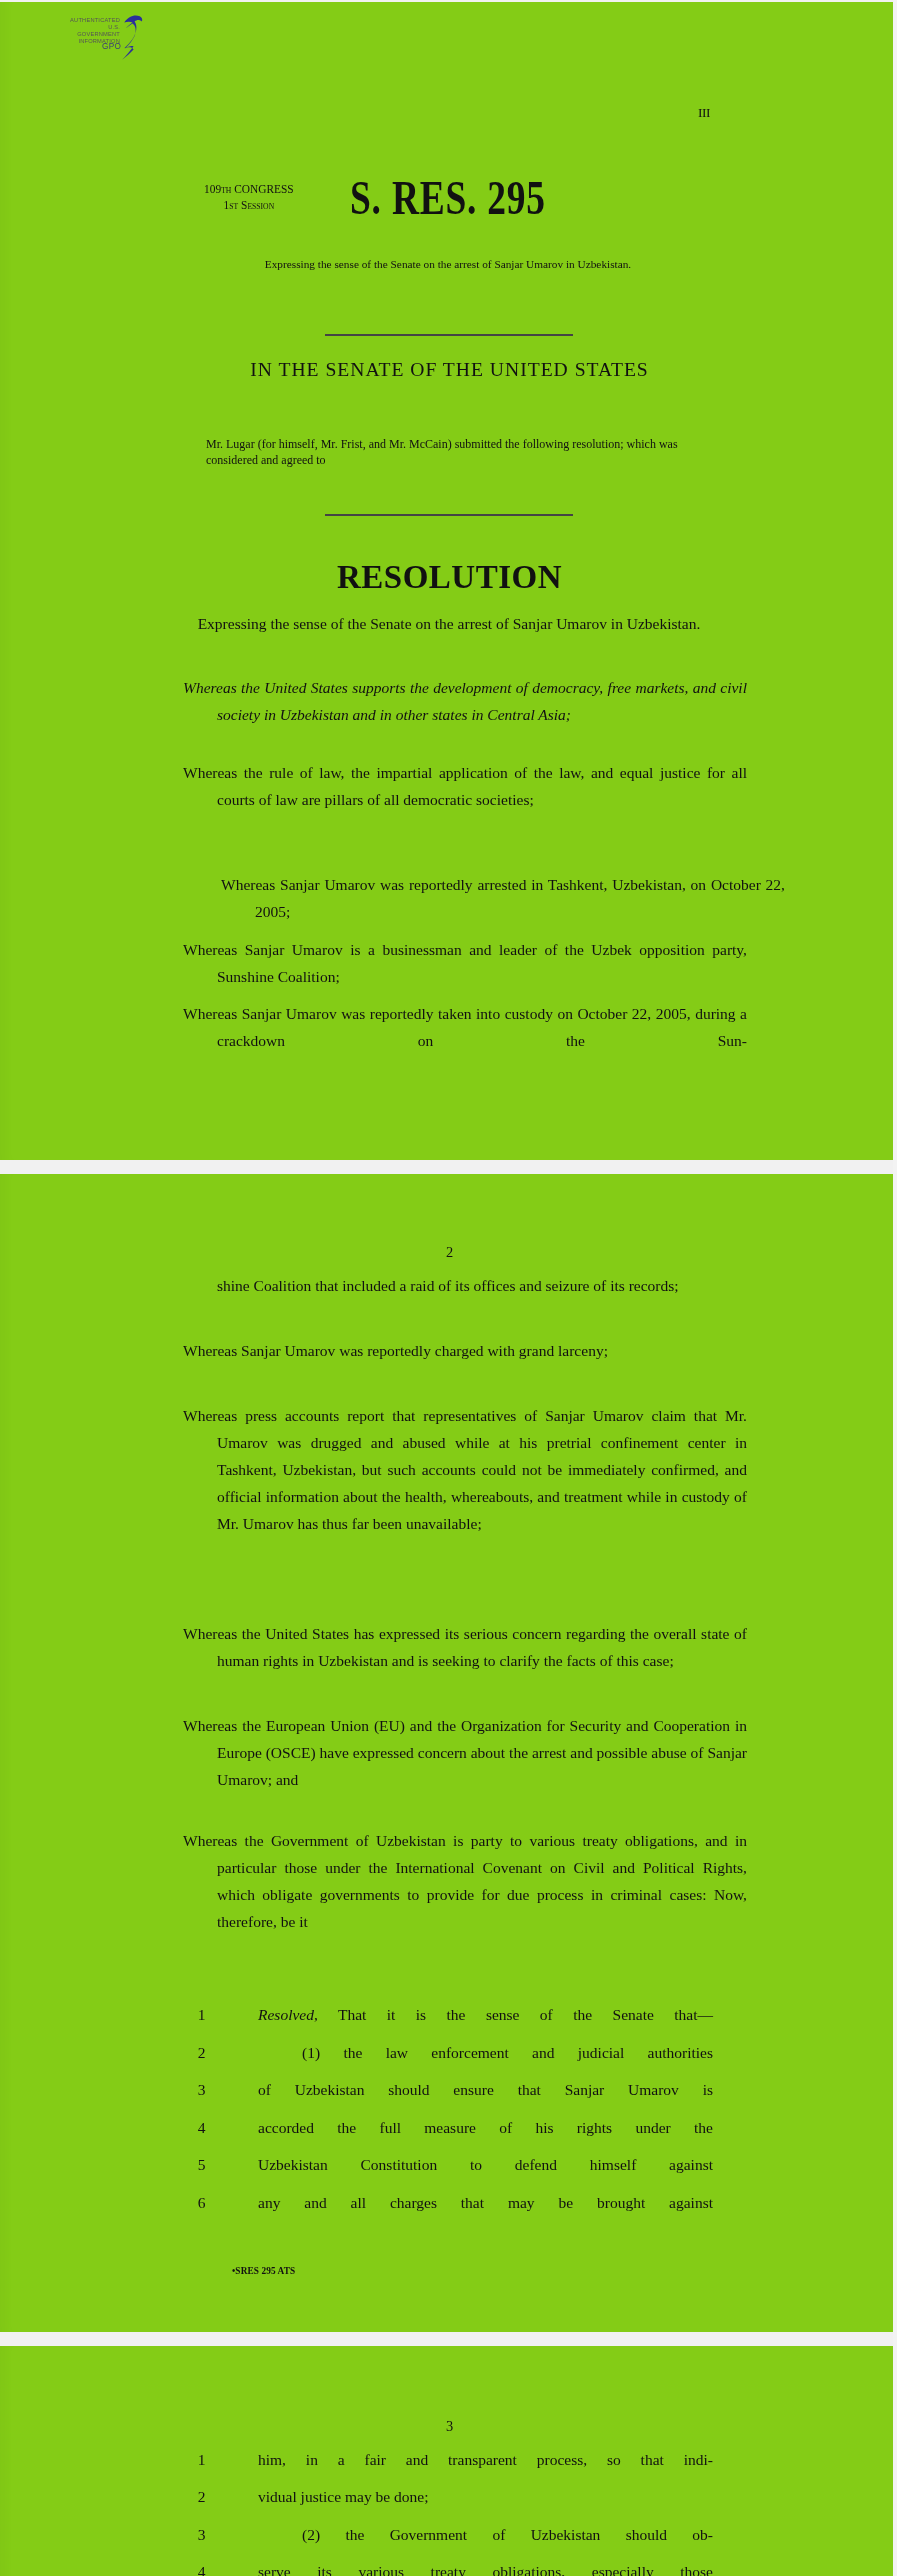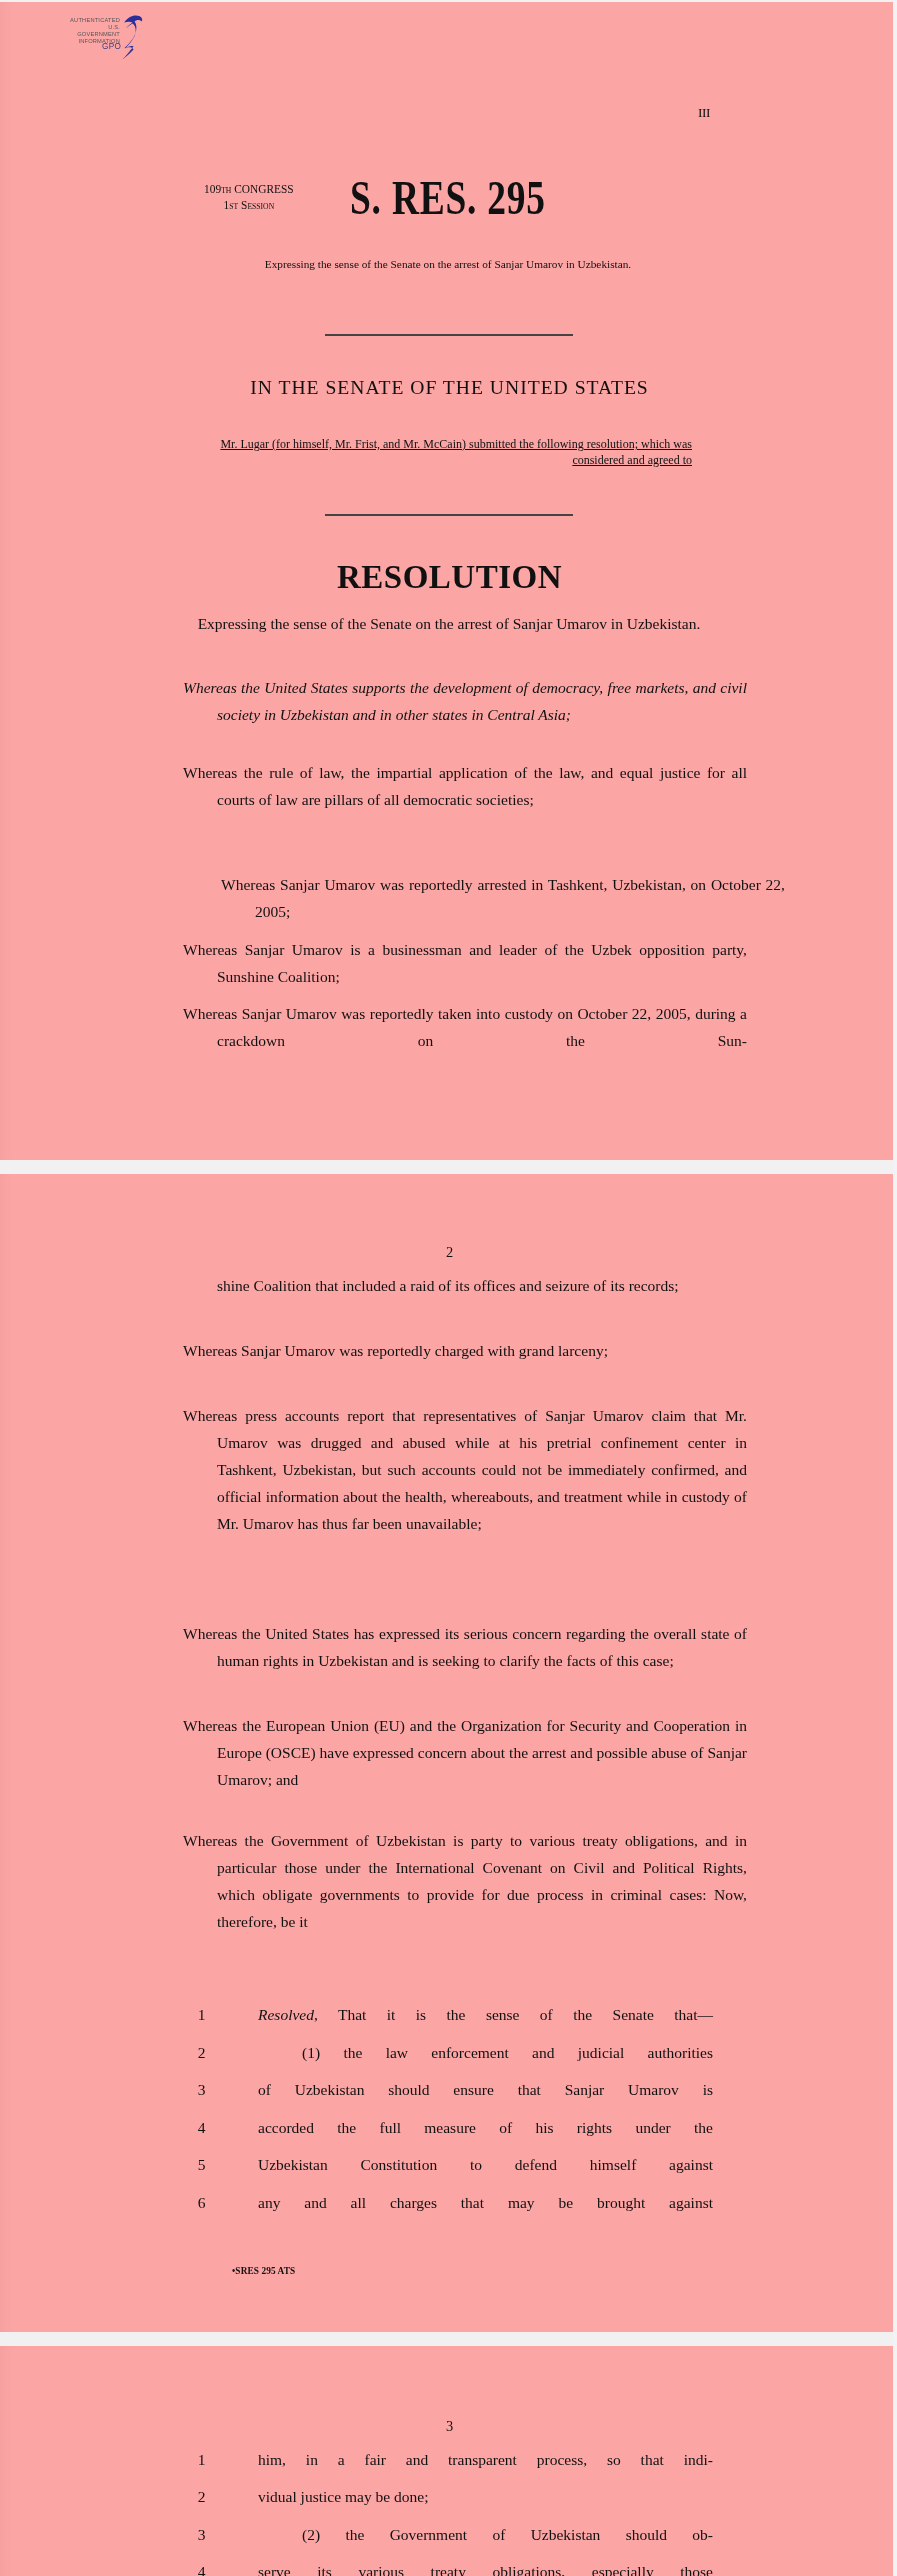--- a/index.html
+++ b/index.html
@@ -9,21 +9,21 @@
     background: #f1f1f1;
     position: relative;
     overflow: hidden;
     font-family: "Liberation Serif", "DejaVu Serif", serif;
     color: #111;
   }
   .page {
     position: absolute;
     left: 0;
     width: 893px;
-    background: #fca5a5;
+    background: #84cc16;
     box-shadow: inset 12.4px 0 12.4px -9.3px rgba(0,0,0,0.04);
   }
   #page1 { top: 2.1px; height: 1158px; }
   #page2 { top: 1174px; height: 1158px; }
   #page3 { top: 2346px; height: 1153px; }
 
   
   .scroll-track {
     position: absolute; right: 0; top: 0; width: 5.2px; height: 3498px;
     background: #f3f3f3;
@@ -50,30 +50,30 @@
   .bill-number {
     position: absolute; left: 350px; top: 170px; font-size: 48px; font-weight: bold;
     letter-spacing: 1px; transform: scaleX(0.78); transform-origin: left top; line-height: 52px;
   }
   .short-title {
     position: absolute; left: 206px; top: 255px; width: 484px; text-align: center;
     font-size: 11.3px; line-height: 15.5px;
   }
   .rule { position: absolute; height: 1.5px; background: #444; }
   .senate-heading {
-    position: absolute; left: 155px; top: 375px; width: 589px; text-align: center;
+    position: absolute; left: 155px; top: 357px; width: 589px; text-align: center;
     font-size: 19.6px; letter-spacing: 1px;
   }
   .date-line {
     position: absolute; left: 155px; top: 415px; width: 589px; text-align: center;
     font-size: 13.4px; font-variant: small-caps;
   }
   .sponsor-line {
-    position: absolute; left: 206px; top: 435px; width: 486px; text-align: right;
-    font-size: 12px; line-height: 15.5px; text-decoration: underline;
+    position: absolute; left: 206px; top: 435px; width: 486px; text-align: left;
+    font-size: 12px; line-height: 15.5px;
   }
   .resolution-heading {
     position: absolute; left: 155px; top: 557px; width: 589px; text-align: center;
     font-size: 33px; font-weight: bold; letter-spacing: 0.5px;
   }
   .preamble-title {
     position: absolute; left: 196px; top: 608px; width: 506px; text-align: center;
     font-size: 15.5px; line-height: 27px;
   }
 

